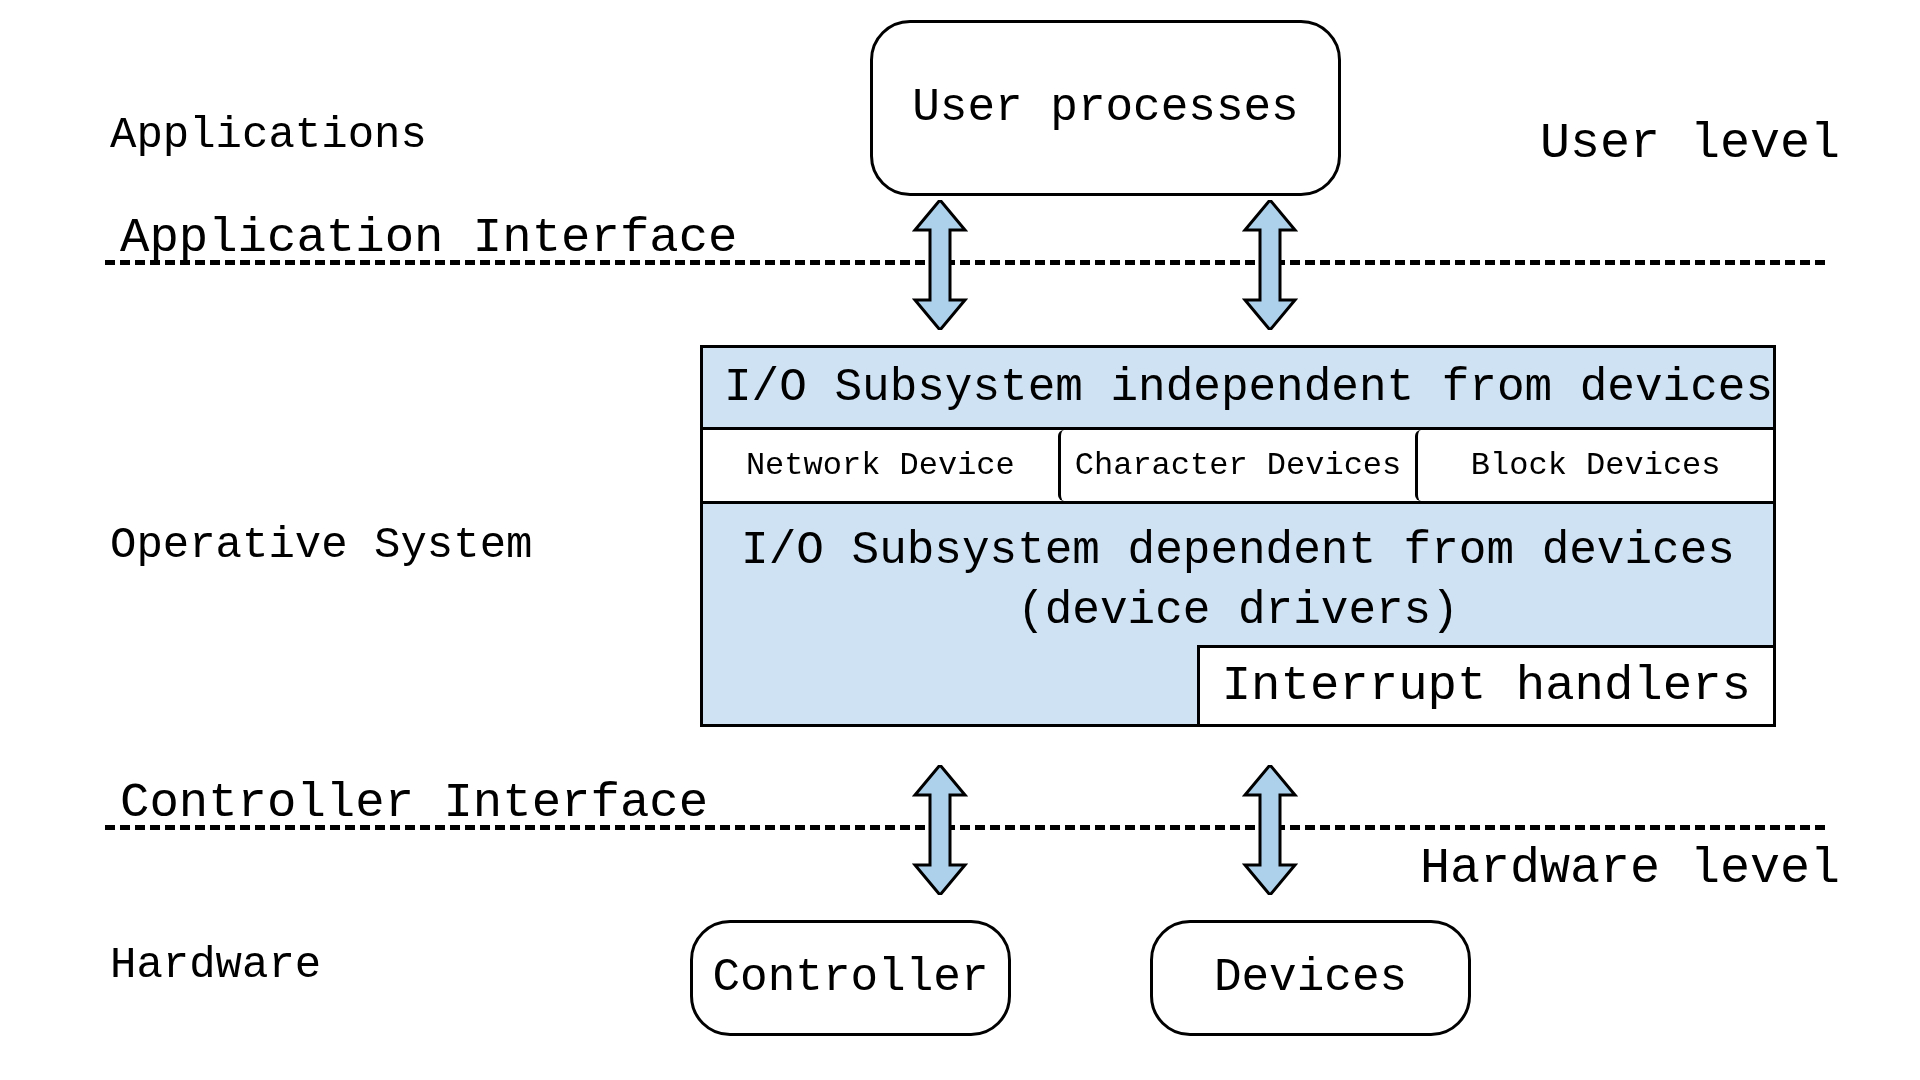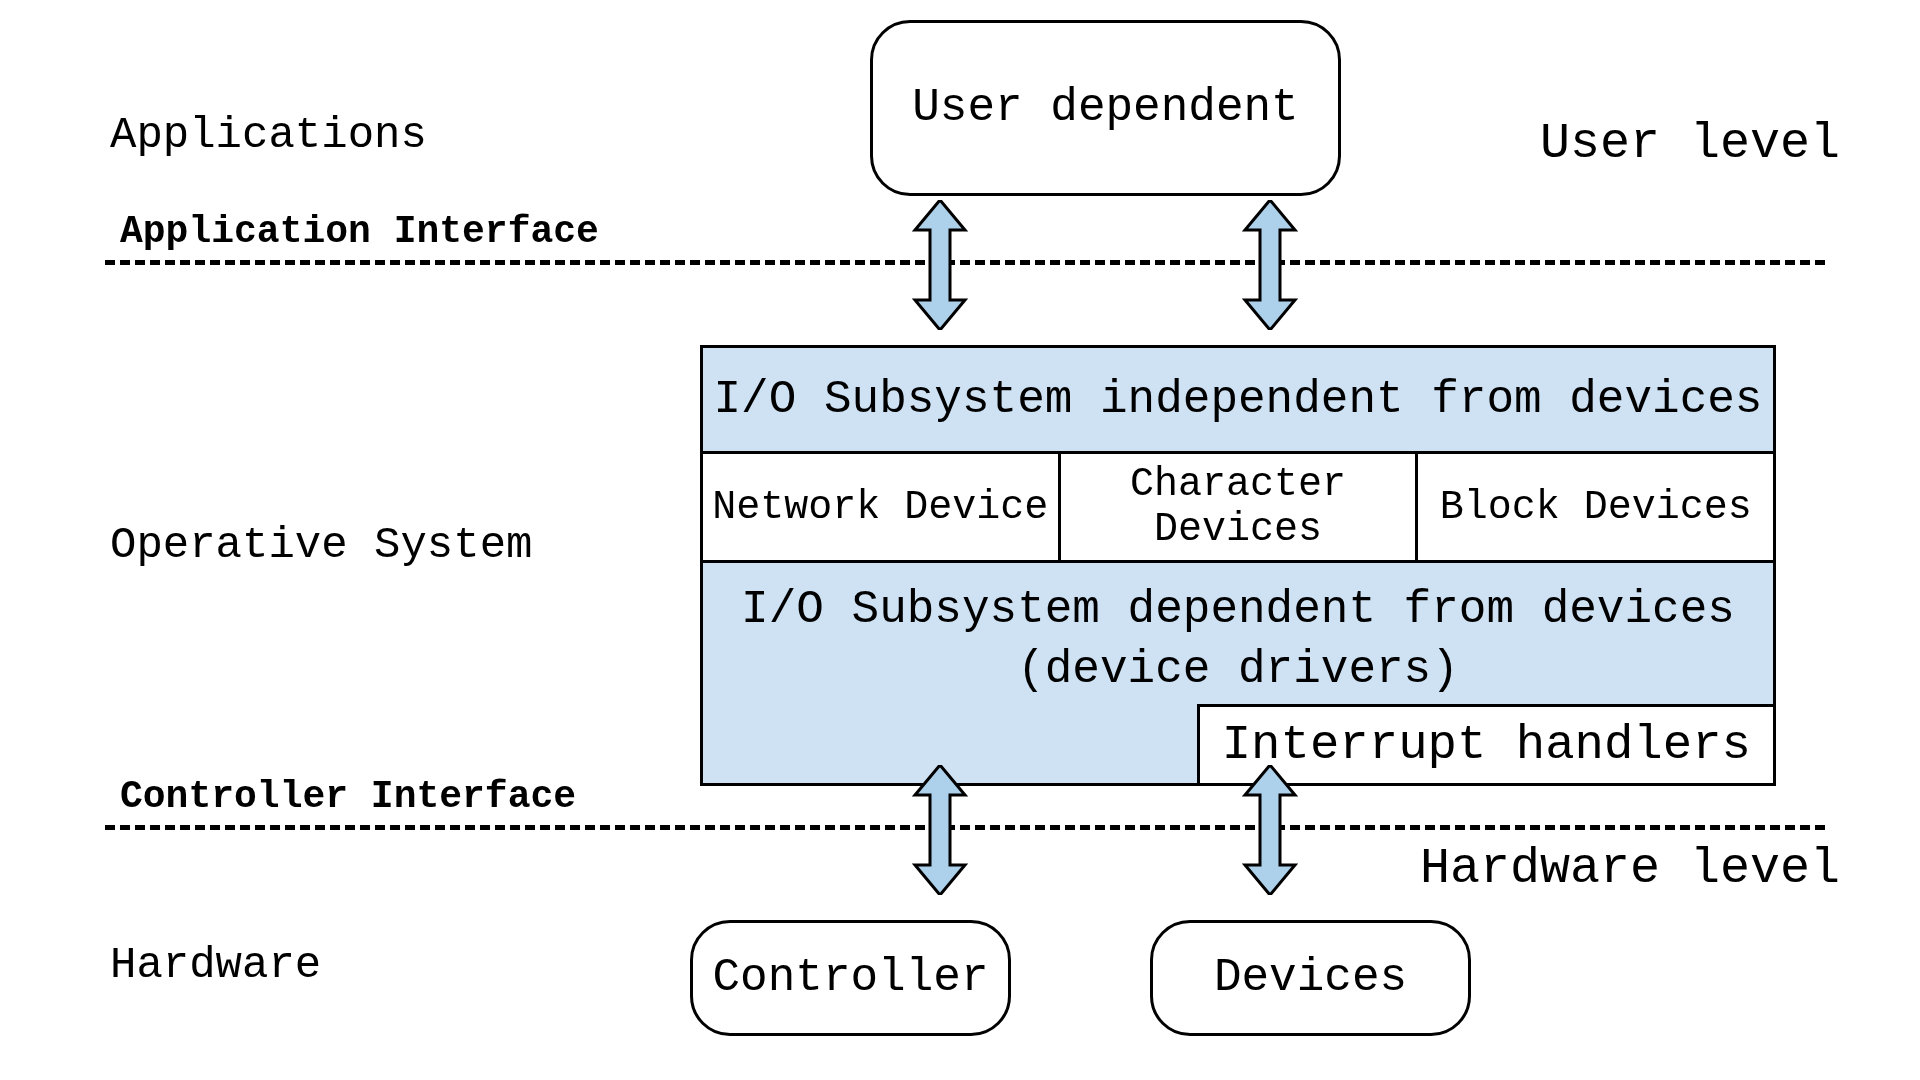--- a/index.html
+++ b/index.html
@@ -21,22 +21,22 @@
   }
   .row-label {
     font-size: 44px;
     font-weight: 500;
   }
   .level-label {
     font-size: 50px;
     font-weight: 500;
   }
   .interface-label {
-    font-size: 38px;
-    font-weight: 700;
+    font-size: 49px;
+    font-weight: 400;
   }
   .dashed-line {
     border-top: 5px dashed #000000;
     height: 0;
   }
   .pill {
     border: 3px solid #000;
     border-radius: 40px;
     background: #ffffff;
     display: flex;
@@ -58,23 +58,24 @@
   }
   .three-col {
     display: flex;
     border-bottom: 3px solid #000;
   }
   .three-col > div {
     flex: 1;
     display: flex;
     align-items: center;
     justify-content: center;
-    font-size: 40px;
-    padding: 8px 0;
+    font-size: 32px;
+    padding: 17px 0;
     box-sizing: border-box;
+    border-radius: 6px;
   }
   .three-col > div + div {
     border-left: 3px solid #000;
     text-align: center;
   }
   .drivers-wrap {
     position: relative;
     background: #cfe2f3;
     height: 220px;
   }
@@ -114,33 +115,33 @@
 
   <div class="abs level-label" style="right:80px; top:840px;">Hardware level</div>
 
   <div class="abs interface-label" style="left:120px; top:210px;">Application Interface</div>
   <div class="abs dashed-line" style="left:105px; top:260px; width:1720px;"></div>
 
   <div class="abs interface-label" style="left:120px; top:775px;">Controller Interface</div>
   <div class="abs dashed-line" style="left:105px; top:825px; width:1720px;"></div>
 
   <div class="abs pill" style="left:870px; top:20px; width:465px; height:170px;">
-    <span>User dependent</span>
+    <span>User processes</span>
   </div>
 
   <div class="abs pill" style="left:690px; top:920px; width:315px; height:110px;">
     <span>Controller</span>
   </div>
 
   <div class="abs pill" style="left:1150px; top:920px; width:315px; height:110px;">
     <span>Devices</span>
   </div>
 
   <div class="abs os-block" style="left:700px; top:345px; width:1070px;">
-    <div class="blue-band" style="height:106px;">
+    <div class="blue-band" style="height:82px;justify-content:flex-end;">
       <span>I/O Subsystem independent from devices</span>
     </div>
     <div class="three-col">
       <div>
         <span>Network Device</span>
       </div>
       <div>
         <span>Character Devices</span>
       </div>
       <div>

